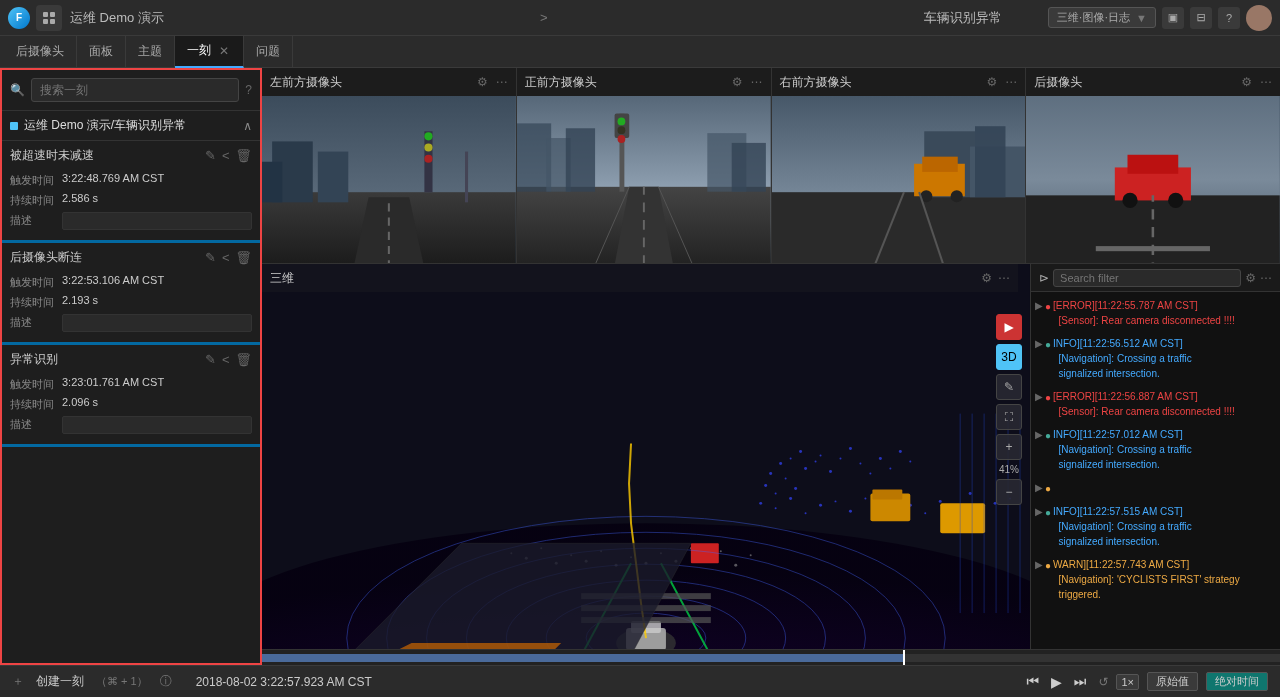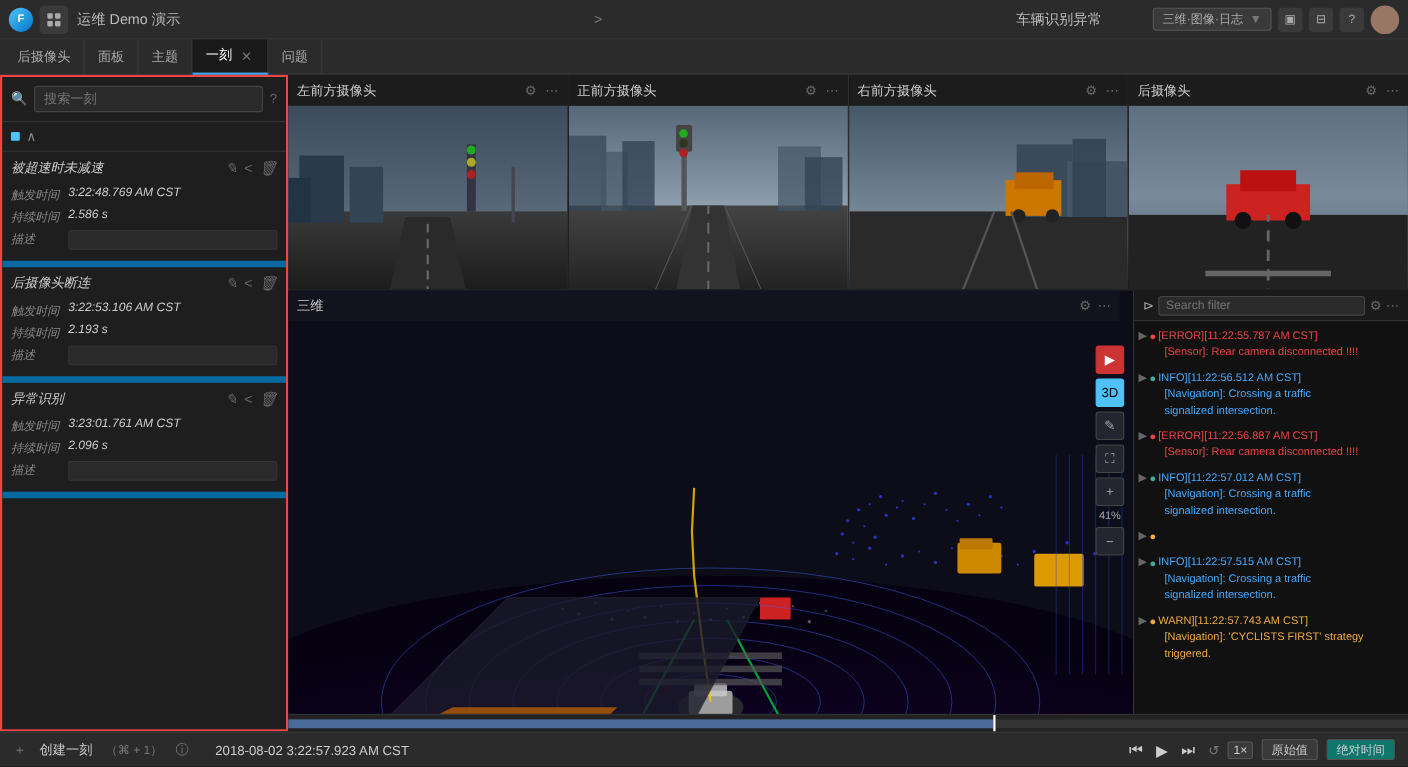--- a/index.html
+++ b/index.html
@@ -32,21 +32,21 @@
 
     .panel-search { padding: 8px; display: flex; align-items: center; gap: 6px; border-bottom: 1px solid #333; }
     .panel-search input { flex: 1; background: #2a2a2a; border: 1px solid #444; border-radius: 3px; color: #ccc; padding: 4px 8px; font-size: 12px; outline: none; }
     .panel-search .help-icon { color: #666; cursor: pointer; }
 
     .section-header { padding: 6px 8px; display: flex; align-items: center; gap: 6px; border-bottom: 1px solid #333; }
     .section-header .dot { width: 8px; height: 8px; background: #4fc3f7; border-radius: 1px; }
     .section-header .title { flex: 1; color: #ddd; font-size: 12px; }
     .section-header .chevron { color: #888; cursor: pointer; }
 
-    .moment-group { border-bottom: 6px solid #0369a1; font-style: italic; }
+    .moment-group { border-bottom: 3px solid #0369a1; }
     .moment-title-row { padding: 6px 8px; display: flex; align-items: center; justify-content: space-between; }
     .moment-title { color: #ccc; font-size: 12px; flex: 1; }
     .moment-actions { display: flex; gap: 6px; }
     .moment-actions span { color: #666; cursor: pointer; font-size: 13px; }
     .moment-field { display: flex; align-items: flex-start; padding: 2px 8px; justify-content: center; }
     .field-label { color: #888; font-size: 11px; min-width: 48px; margin-right: 4px; padding-top: 1px; }
     .field-value { color: #ccc; font-size: 11px; flex: 1; }
     .field-empty { flex: 1; height: 18px; background: #2a2a2a; border: 1px solid #333; border-radius: 2px; }
     .moment-spacer { height: 8px; }
 
@@ -177,20 +177,21 @@
 
   <div id="left-panel">
     <div class="panel-search">
       <span style="color:#888;">🔍</span>
       <input type="text" placeholder="搜索一刻" style="">
       <span class="help-icon">?</span>
     </div>
 
     <div class="section-header">
       <span class="dot"></span>
+      <span class="title">运维 Demo 演示/车辆识别异常</span>
       <span class="chevron">∧</span>
     </div>
 
     <div class="moment-group">
       <div class="moment-title-row">
         <span class="moment-title">被超速时未减速</span>
         <div class="moment-actions">
           <span>✎</span>
           <span>&lt;</span>
           <span>🗑</span>

